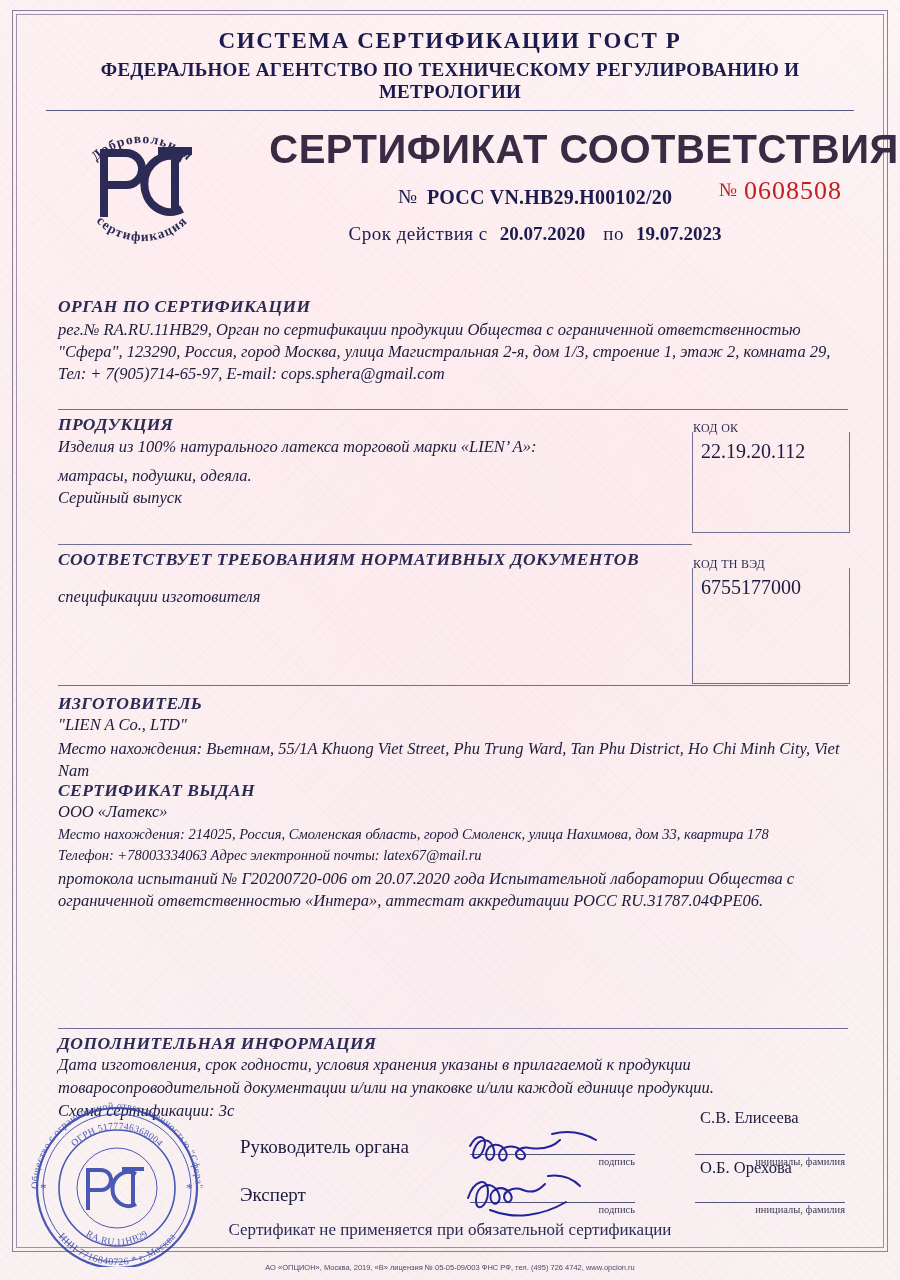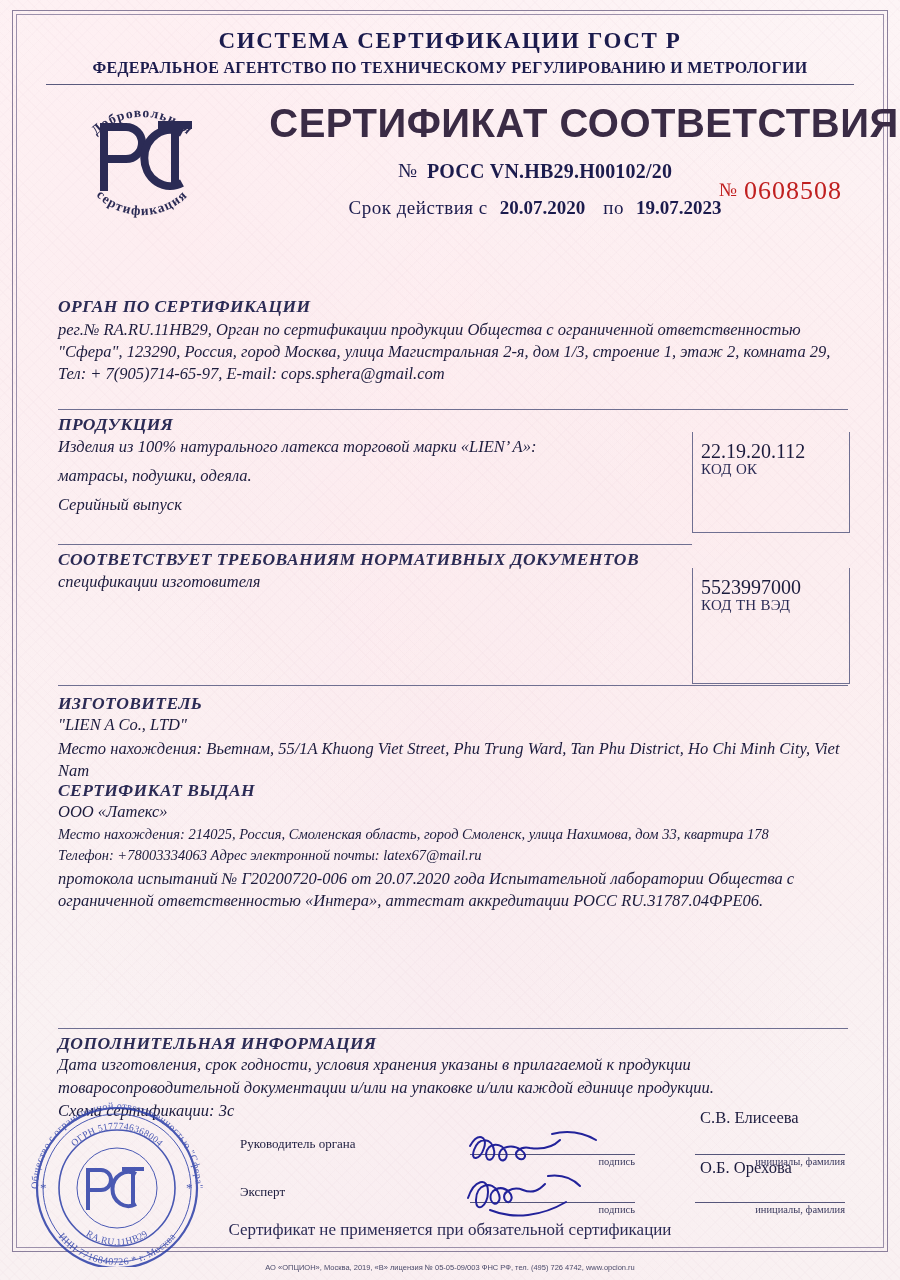--- a/index.html
+++ b/index.html
@@ -60,21 +60,21 @@
   .hdr-line1 {
     text-align: center;
     font-size: 23px;
     font-weight: bold;
     letter-spacing: 1.6px;
     color: #1b1b4d;
     font-family: "Liberation Serif", serif;
   }
   .hdr-line2 {
     text-align: center;
-    font-size: 16px;
+    font-size: 19px;
     font-weight: bold;
     letter-spacing: 0.3px;
     color: #1b1b4d;
     margin-top: 5px;
   }
   .hdr-rule {
     margin: 7px 6px 0 6px;
     height: 1.2px;
     background: #5a5a7d;
   }
@@ -164,27 +164,26 @@
   
   .code-box {
     position: absolute;
     border-left: 1px solid #6f6f91;
     border-right: 1px solid #6f6f91;
     border-bottom: 1px solid #6f6f91;
   }
   .code-box .cap {
     position: absolute;
     top: -11px;
-    left: 8px;
-    font-size: 15px;
+    left: 0;
+    font-size: 12px;
     background: transparent;
     color: #2b2b55;
     letter-spacing: 0.3px;
     white-space: nowrap;
-    margin-top: 40px;
   }
   .code-box .val {
     position: absolute;
     top: 8px;
     left: 8px;
     font-size: 20px;
     color: #1b1b3d;
   }
   .rule-long {
     position: absolute;
@@ -192,21 +191,21 @@
     background: #6f6f91;
   }
   
   .sig-name {
     position: absolute;
     font-size: 16.5px;
     color: #1b1b3d;
   }
   .sig-label {
     position: absolute;
-    font-size: 13px;
+    font-size: 19px;
     color: #1b1b3d;
     text-align: right;
   }
   .sig-under {
     position: absolute;
     font-size: 10.5px;
     color: #3a3a5e;
     text-align: right;
   }
   .sig-rule {
@@ -303,38 +302,38 @@
     <div class="section abs" style="left:18px; top:268px; width:790px;">
       <div class="sec-title">ОРГАН ПО СЕРТИФИКАЦИИ</div>
       <div class="sec-body" style="margin-top:2px;">рег.№ RA.RU.11НВ29, Орган по сертификации продукции Общества с ограниченной ответственностью "Сфера", 123290, Россия, город Москва, улица Магистральная 2-я, дом 1/3, строение 1, этаж 2, комната 29, Тел: + 7(905)714-65-97, E-mail: cops.sphera@gmail.com</div>
     </div>
     <div class="rule-long" style="left:18px; top:381px; width:790px;"></div>
 
     <div class="section abs" style="left:18px; top:386px; width:630px;">
       <div class="sec-title">ПРОДУКЦИЯ</div>
       <div class="sec-body" style="margin-top:1px;">Изделия из 100% натурального латекса торговой марки «LIEN’ А»:</div>
       <div class="sec-body" style="margin-top:7px;">матрасы, подушки, одеяла.</div>
-      <div class="sec-body" style="margin-top:7px;">Серийный выпуск</div>
+      <div class="sec-body" style="">Серийный выпуск</div>
     </div>
 
     <div class="code-box" style="left:652px; top:404px; width:156px; height:100px;">
       <div class="cap">КОД ОК</div>
       <div class="val">22.19.20.112</div>
     </div>
 
     <div class="rule-long" style="left:18px; top:516px; width:634px;"></div>
 
     <div class="section abs" style="left:18px; top:521px; width:630px;">
       <div class="sec-title">СООТВЕТСТВУЕТ ТРЕБОВАНИЯМ НОРМАТИВНЫХ ДОКУМЕНТОВ</div>
-      <div class="sec-body" style="margin-top:1px;">спецификации изготовителя</div>
+      <div class="sec-body" style="margin-top:16px;">спецификации изготовителя</div>
     </div>
 
     <div class="code-box" style="left:652px; top:540px; width:156px; height:115px;">
       <div class="cap">КОД ТН ВЭД</div>
-      <div class="val">5523997000</div>
+      <div class="val">6755177000</div>
     </div>
 
     <div class="rule-long" style="left:18px; top:657px; width:790px;"></div>
 
     <div class="section abs" style="left:18px; top:665px; width:790px;">
       <div class="sec-title">ИЗГОТОВИТЕЛЬ</div>
       <div class="sec-body" style="margin-top:0px;">"LIEN A Co., LTD"</div>
       <div class="sec-body" style="margin-top:2px;">Место нахождения: Вьетнам, 55/1A Khuong Viet Street, Phu Trung Ward, Tan Phu District, Ho Chi Minh City, Viet Nam</div>
     </div>
 

